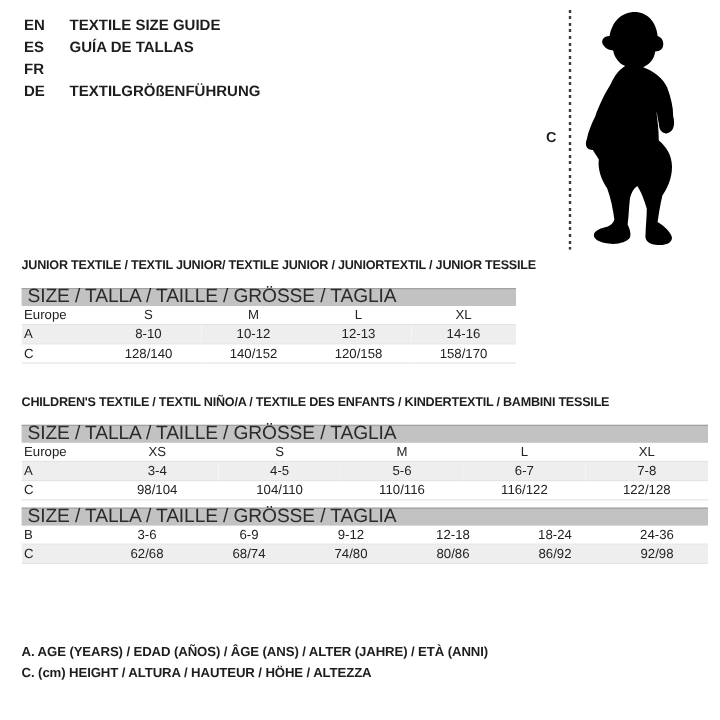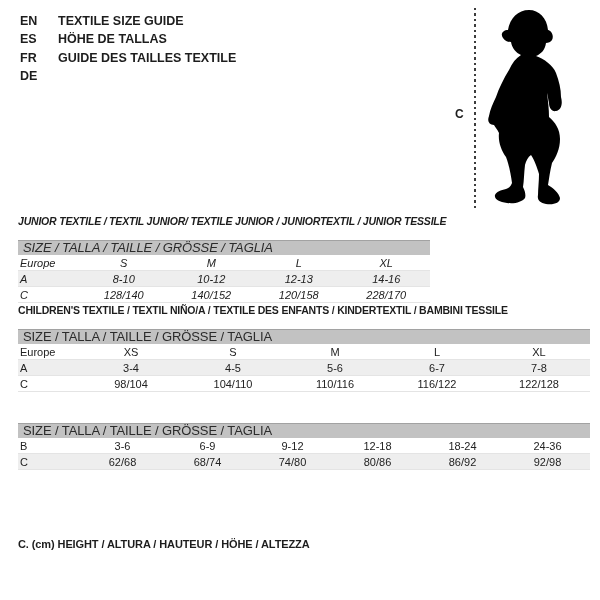--- a/index.html
+++ b/index.html
@@ -15,29 +15,29 @@
   
   .dash-line{
     position:absolute;left:474px;top:8px;width:2px;height:200px;
     background-image:repeating-linear-gradient(to bottom,#3c3c3c 0 2.5px,transparent 2.5px 5.5px);
   }
   .height-label{position:absolute;left:455px;top:107px;font-size:12px;font-weight:bold;}
   .baby-svg{position:absolute;left:483px;top:9px;}
   
   .sec{position:absolute;left:18px;}
   .sec h2{margin:0;font-size:10.5px;font-weight:bold;letter-spacing:-0.2px;line-height:13px;}
-  .sec1{top:215px;width:412px;font-style:italic;}
-  .sec2{top:304px;width:572px;}
+  .sec1{top:215px;width:412px;}
+  .sec2{top:329px;width:572px;}
   .sec3{top:423px;width:572px;}
   .sec1 h2{white-space:nowrap;margin-bottom:12px;}
   .sec2 h2{white-space:nowrap;margin-bottom:12px;}
   .sec3 h2{line-height:16px;margin-bottom:5px;}
   .size-bar{
     height:14px;line-height:14px;background:var(--header-bar,#c2c2c2);
-    border-top:1px solid #a2a2a2;font-size:13px;color:#2b2b2b;padding-left:5px;
+    border-top:1px solid #a2a2a2;font-size:16px;color:#2b2b2b;padding-left:5px;
     letter-spacing:-0.1px;
   }
   table{border-collapse:collapse;table-layout:fixed;width:100%;font-size:11px;color:#222;}
   td{height:15px;padding:0;text-align:center;border-bottom:1px solid #e4e4e4;
      white-space:nowrap;overflow:hidden;margin-top:36px;}
   td.rl{text-align:left;padding-left:2px;}
   col.labelcol{width:62px;}
   tr.shaded td{background:var(--shaded-row,#eeeeee);}
   
   .footnotes{position:absolute;left:18px;top:536px;font-size:11px;font-weight:bold;line-height:17.3px;letter-spacing:-0.1px;}
@@ -47,28 +47,28 @@
 
 <div class="page">
 
   <div class="langs">
     <div class="lang-row">
       <span class="lang-code">EN</span>
       <span>TEXTILE SIZE GUIDE</span>
     </div>
     <div class="lang-row">
       <span class="lang-code">ES</span>
-      <span>HÖHE DE TALLAS</span>
+      <span>GUÍA DE TALLAS</span>
     </div>
     <div class="lang-row">
       <span class="lang-code">FR</span>
-      <span>GUIDE DES TAILLES TEXTILE</span>
     </div>
     <div class="lang-row">
       <span class="lang-code">DE</span>
+      <span>TEXTILGRÖßENFÜHRUNG</span>
     </div>
   </div>
 
   <div class="dash-line"></div>
   <div class="height-label">C</div>
   <svg class="baby-svg" width="88" height="198" viewBox="0 0 88 198" xmlns="http://www.w3.org/2000/svg">
     <path fill="#000" d="M46,1
       C56,1 64,9 65,21
       C69,22 71,27 69,31 C68,33 65,34 63,34
       C62,41 58,45 53,47
@@ -129,21 +129,21 @@
         <td>8-10</td>
         <td>10-12</td>
         <td>12-13</td>
         <td>14-16</td>
       </tr>
       <tr>
         <td class="rl">C</td>
         <td>128/140</td>
         <td>140/152</td>
         <td>120/158</td>
-        <td>228/170</td>
+        <td>158/170</td>
       </tr>
     </tbody>
       </table>
   </section>
 
   <section class="sec sec2">
     <h2>CHILDREN'S TEXTILE / TEXTIL NIÑO/A / TEXTILE DES ENFANTS / KINDERTEXTIL / BAMBINI TESSILE</h2>
     <div class="size-bar">SIZE / TALLA / TAILLE / GRÖSSE / TAGLIA</div>
     <table>
       <colgroup>
@@ -212,16 +212,17 @@
         <td>74/80</td>
         <td>80/86</td>
         <td>86/92</td>
         <td>92/98</td>
       </tr>
     </tbody>
       </table>
   </section>
 
   <div class="footnotes">
+    <div>A. AGE (YEARS) / EDAD (AÑOS) / ÂGE (ANS) / ALTER (JAHRE) / ETÀ (ANNI)</div>
     <div>C. (cm) HEIGHT / ALTURA / HAUTEUR / HÖHE / ALTEZZA</div>
   </div>
 
 </div>
 
 </body></html>

